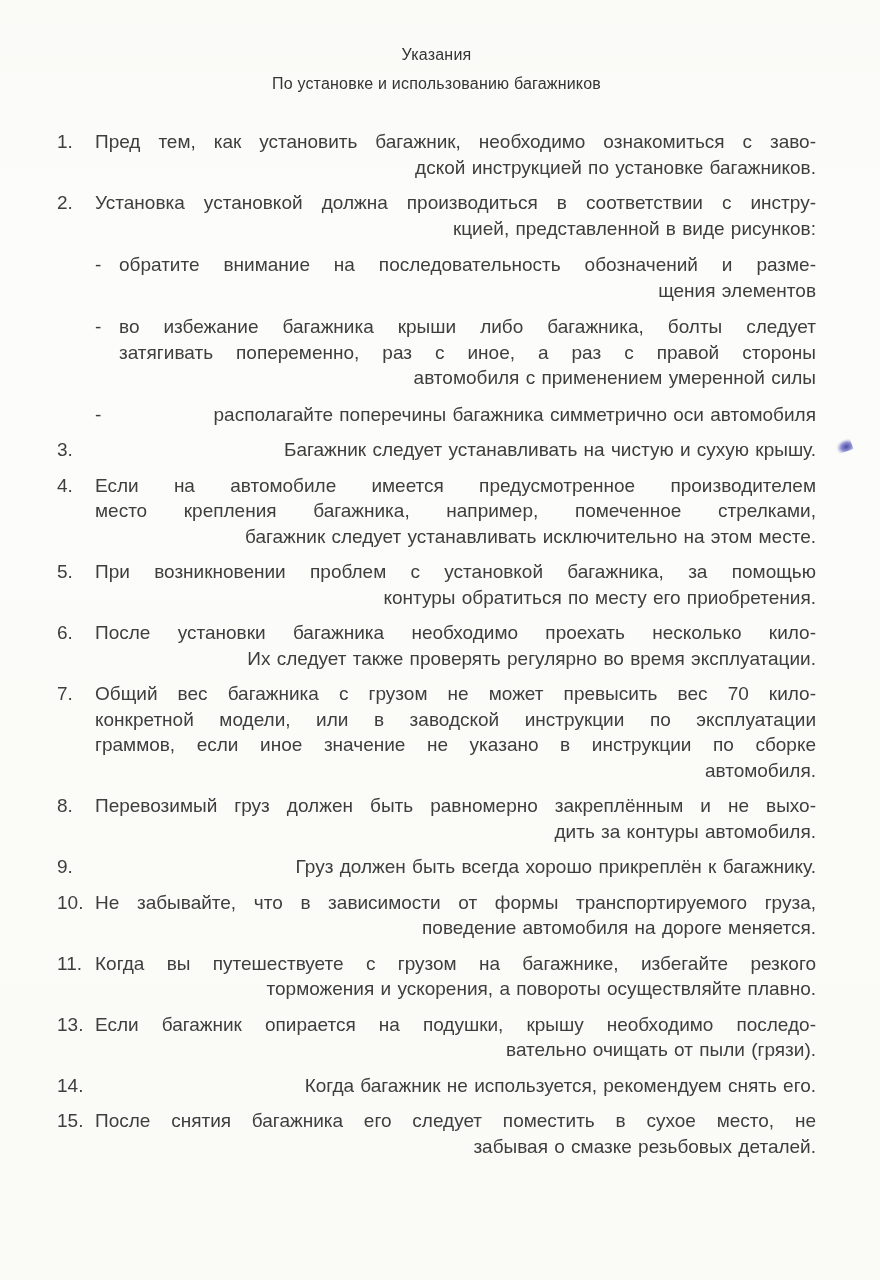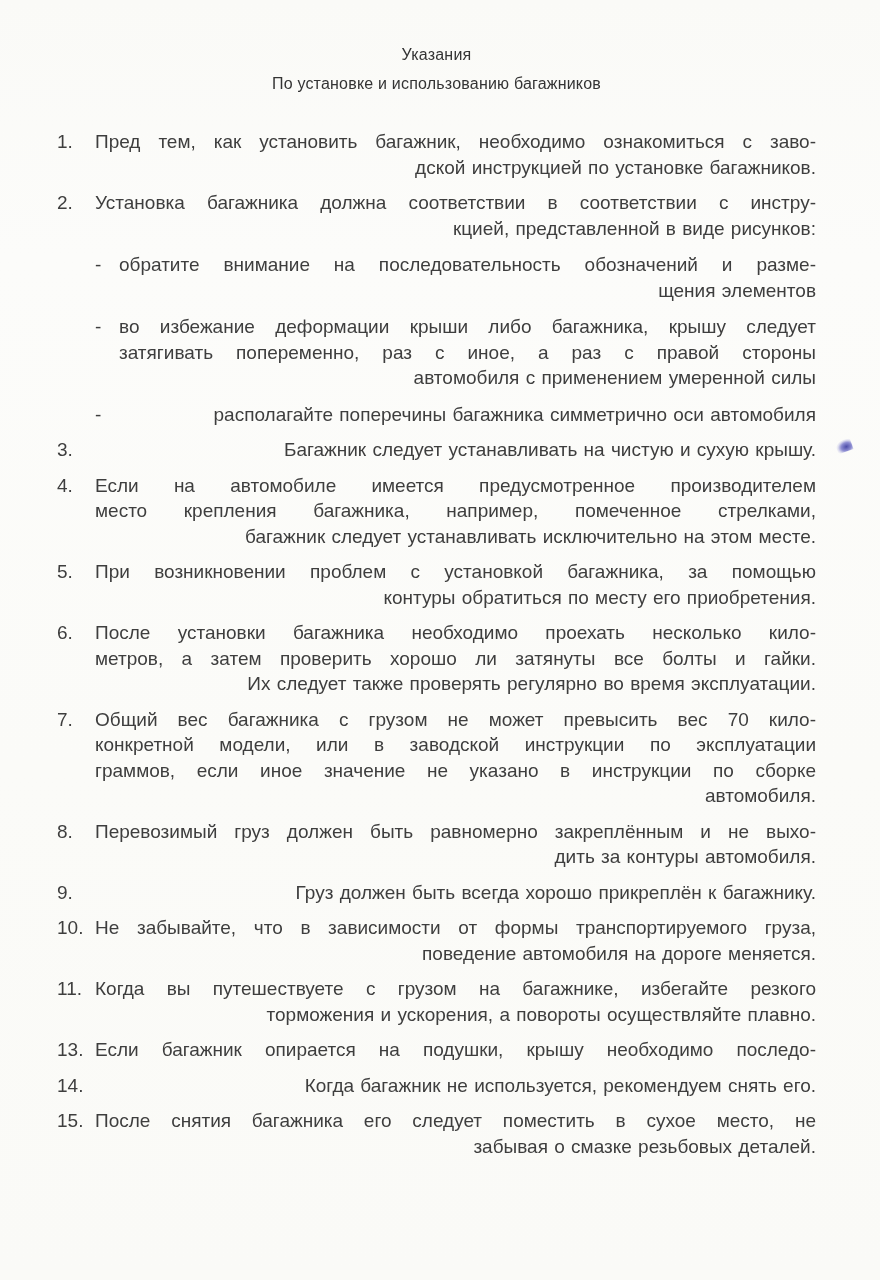--- a/index.html
+++ b/index.html
@@ -72,33 +72,33 @@
         <div class="item">
           <div class="num">1.</div>
           <div class="body">
             <div class="line j">Пред тем, как установить багажник, необходимо ознакомиться с заво-</div>
             <div class="line">дской инструкцией по установке багажников.</div>
           </div>
         </div>
         <div class="item">
           <div class="num">2.</div>
           <div class="body">
-            <div class="line j">Установка багажника должна соответствии в соответствии с инстру-</div>
+            <div class="line j">Установка установкой должна производиться в соответствии с инстру-</div>
             <div class="line">кцией, представленной в виде рисунков:</div>
             <div class="sub">
               <div class="dash">-</div>
               <div class="body">
                 <div class="line j">обратите внимание на последовательность обозначений и разме-</div>
                 <div class="line">щения элементов</div>
               </div>
             </div>
             <div class="sub">
               <div class="dash">-</div>
               <div class="body">
-                <div class="line j">во избежание деформации крыши либо багажника, крышу следует</div>
+                <div class="line j">во избежание багажника крыши либо багажника, болты следует</div>
                 <div class="line j">затягивать попеременно, раз с иное, а раз с правой стороны</div>
                 <div class="line">автомобиля с применением умеренной силы</div>
               </div>
             </div>
             <div class="sub">
               <div class="dash">-</div>
               <div class="body">
                 <div class="line">располагайте поперечины багажника симметрично оси автомобиля</div>
               </div>
             </div>
@@ -122,21 +122,20 @@
           <div class="num">5.</div>
           <div class="body">
             <div class="line j">При возникновении проблем с установкой багажника, за помощью</div>
             <div class="line">контуры обратиться по месту его приобретения.</div>
           </div>
         </div>
         <div class="item">
           <div class="num">6.</div>
           <div class="body">
             <div class="line j">После установки багажника необходимо проехать несколько кило-</div>
-            <div class="line j">метров, а затем проверить хорошо ли затянуты все болты и гайки.</div>
             <div class="line">Их следует также проверять регулярно во время эксплуатации.</div>
           </div>
         </div>
         <div class="item">
           <div class="num">7.</div>
           <div class="body">
             <div class="line j">Общий вес багажника с грузом не может превысить вес 70 кило-</div>
             <div class="line j">конкретной модели, или в заводской инструкции по эксплуатации</div>
             <div class="line j">граммов, если иное значение не указано в инструкции по сборке</div>
             <div class="line">автомобиля.</div>
@@ -166,20 +165,21 @@
           <div class="num">11.</div>
           <div class="body">
             <div class="line j">Когда вы путешествуете с грузом на багажнике, избегайте резкого</div>
             <div class="line">торможения и ускорения, а повороты осуществляйте плавно.</div>
           </div>
         </div>
         <div class="item">
           <div class="num">13.</div>
           <div class="body">
             <div class="line j">Если багажник опирается на подушки, крышу необходимо последо-</div>
+            <div class="line">вательно очищать от пыли (грязи).</div>
           </div>
         </div>
         <div class="item">
           <div class="num">14.</div>
           <div class="body">
             <div class="line">Когда багажник не используется, рекомендуем снять его.</div>
           </div>
         </div>
         <div class="item">
           <div class="num">15.</div>

